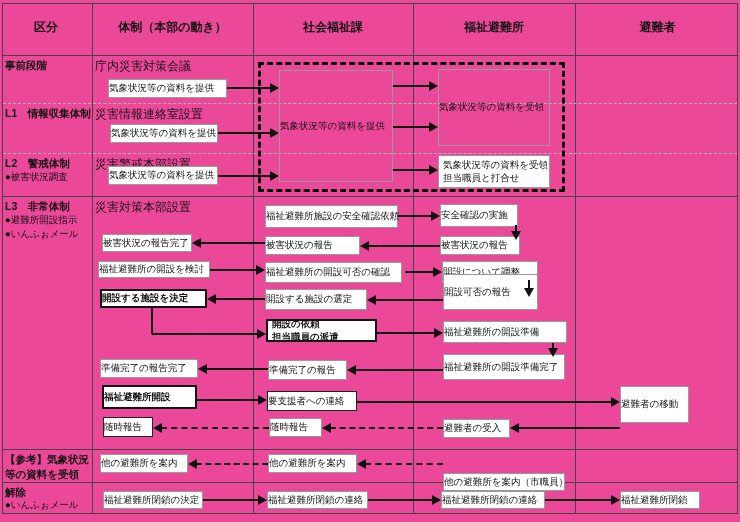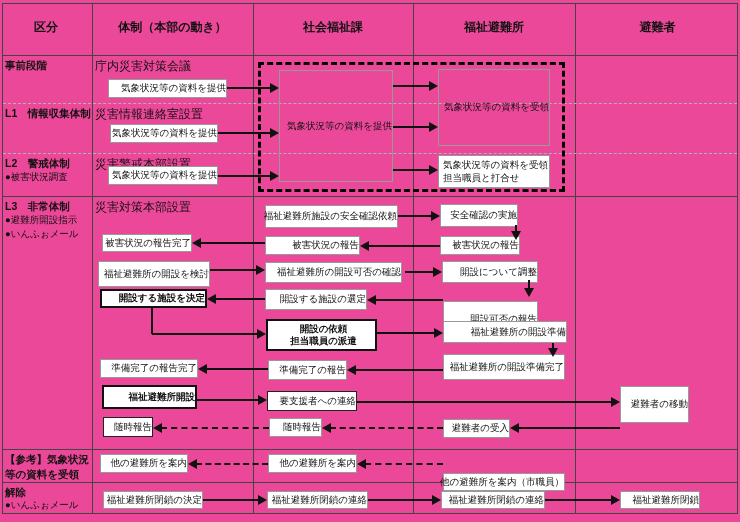--- a/index.html
+++ b/index.html
@@ -14,21 +14,21 @@
   .hdot{position:absolute;left:3px;width:734px;height:0;border-top:1px dashed #b3b3b3;}
   
   .hcell{position:absolute;top:0;height:55px;display:flex;align-items:center;justify-content:center;
     font-size:12px;font-weight:bold;}
   
   .rlabel{position:absolute;left:5px;width:86px;font-size:10.5px;font-weight:bold;line-height:1.4;}
   .bullet{position:absolute;left:5px;width:86px;font-size:9.5px;}
   .orgnote{position:absolute;left:95px;font-size:12px;}
   
   .box{position:absolute;box-sizing:border-box;border:1px solid #999;background:#fff;
-    display:flex;flex-direction:column;justify-content:center;align-items:flex-end;
+    display:flex;flex-direction:column;justify-content:center;align-items:flex-start;
     font-size:9.5px;line-height:1.3;z-index:3;}
   .box span{white-space:nowrap;display:block;}
   .box.left{align-items:flex-start;padding-left:4px;text-align:left;}
   .box.bold{border:2px solid #111;font-weight:bold;}
   .box.dark{border:1px solid #222;}
   .box.transparent{background:transparent;}
   
   .dashedRegion{position:absolute;box-sizing:border-box;border:3px dashed #000;background:transparent;z-index:2;}
   
   .aseg{position:absolute;z-index:4;}
@@ -95,21 +95,21 @@
     <div class="box normal transparent" style="left: 438px; top: 69px; width: 112px; height: 77px;">
       <span>気象状況等の資料を受領</span>
     </div>
     <div class="box normal left" style="left: 438px; top: 155px; width: 112px; height: 33px;">
       <span>気象状況等の資料を受領</span>
       <span>担当職員と打合せ</span>
     </div>
     <div class="box normal" style="left: 102px; top: 234px; width: 90px; height: 18px;">
       <span>被害状況の報告完了</span>
     </div>
-    <div class="box normal" style="left: 98px; top: 261px; width: 112px; height: 26px;">
+    <div class="box normal" style="left: 98px; top: 261px; width: 112px; height: 17px;">
       <span>福祉避難所の開設を検討</span>
     </div>
     <div class="box bold" style="left: 100px; top: 289px; width: 107px; height: 19px;">
       <span>開設する施設を決定</span>
     </div>
     <div class="box normal" style="left: 100px; top: 359px; width: 98px; height: 19px;">
       <span>準備完了の報告完了</span>
     </div>
     <div class="box bold" style="left: 102px; top: 385px; width: 95px; height: 24px;">
       <span>福祉避難所開設</span>
@@ -122,21 +122,21 @@
     </div>
     <div class="box normal" style="left: 265px; top: 236px; width: 95px; height: 19px;">
       <span>被害状況の報告</span>
     </div>
     <div class="box normal" style="left: 265px; top: 262px; width: 137px; height: 21px;">
       <span>福祉避難所の開設可否の確認</span>
     </div>
     <div class="box normal" style="left: 265px; top: 289px; width: 102px; height: 21px;">
       <span>開設する施設の選定</span>
     </div>
-    <div class="box bold left" style="left: 266px; top: 319px; width: 111px; height: 32px; align-items: center;">
+    <div class="box bold left" style="left: 266px; top: 319px; width: 111px; height: 23px;">
       <span>開設の依頼</span>
       <span>担当職員の派遣</span>
     </div>
     <div class="box normal" style="left: 268px; top: 360px; width: 79px; height: 20px;">
       <span>準備完了の報告</span>
     </div>
     <div class="box dark" style="left: 267px; top: 391px; width: 90px; height: 20px;">
       <span>要支援者への連絡</span>
     </div>
     <div class="box normal" style="left: 269px; top: 418px; width: 53px; height: 19px;">
@@ -144,21 +144,21 @@
     </div>
     <div class="box normal" style="left: 440px; top: 204px; width: 78px; height: 23px;">
       <span>安全確認の実施</span>
     </div>
     <div class="box normal" style="left: 440px; top: 236px; width: 80px; height: 19px;">
       <span>被害状況の報告</span>
     </div>
     <div class="box normal" style="left: 442px; top: 261px; width: 96px; height: 22px;">
       <span>開設について調整</span>
     </div>
-    <div class="box normal" style="left: 443px; top: 301px; width: 95px; height: 36px;">
+    <div class="box normal" style="left: 443px; top: 274px; width: 95px; height: 36px;">
       <span>開設可否の報告</span>
     </div>
     <div class="box normal" style="left: 443px; top: 321px; width: 124px; height: 22px;">
       <span>福祉避難所の開設準備</span>
     </div>
     <div class="box normal" style="left: 443px; top: 354px; width: 122px; height: 26px;">
       <span>福祉避難所の開設準備完了</span>
     </div>
     <div class="box normal" style="left: 443px; top: 419px; width: 67px; height: 19px;">
       <span>避難者の受入</span>

